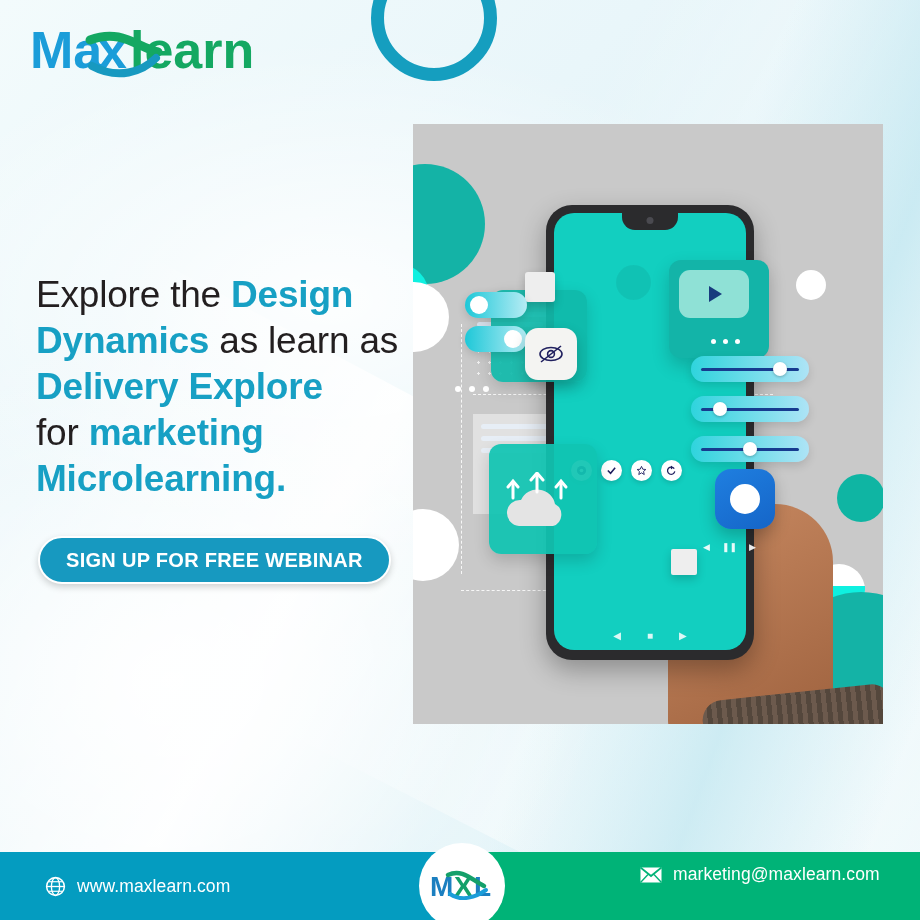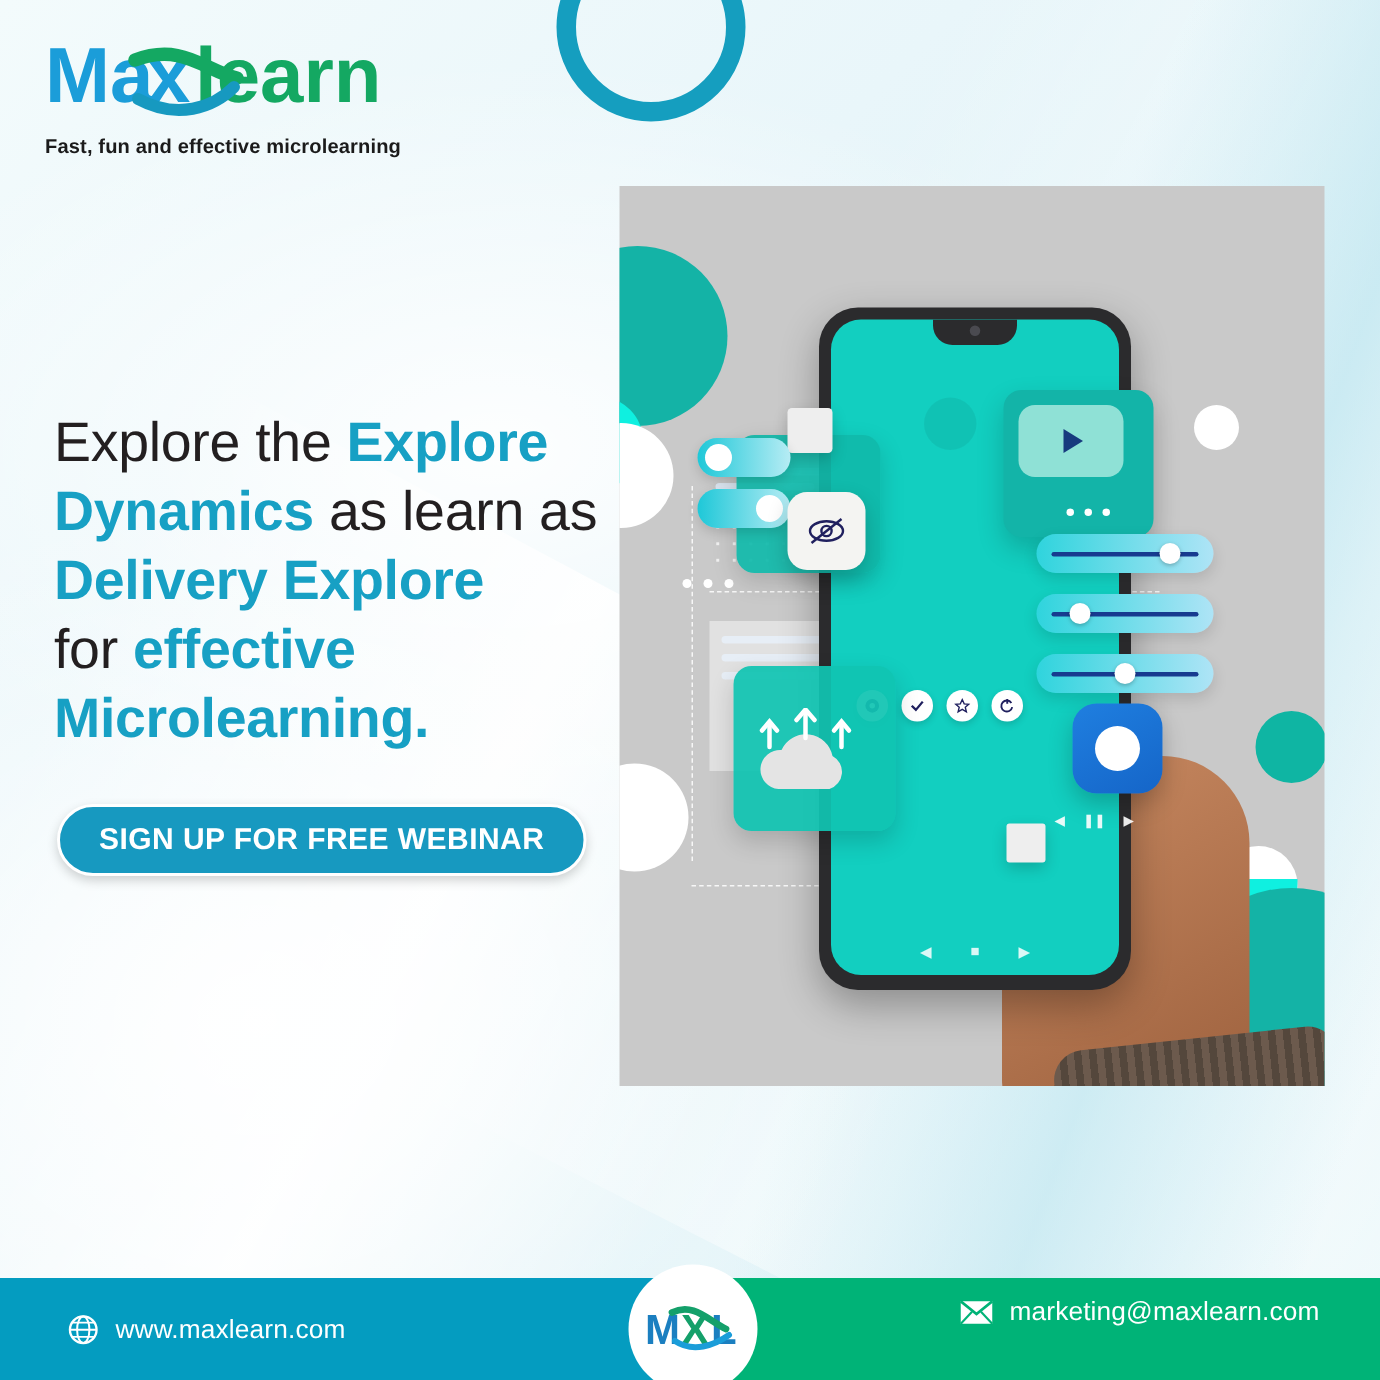--- a/index.html
+++ b/index.html
@@ -153,28 +153,27 @@
   <div class="logo">
     <div class="logo-mark">
       <svg width="270" height="62" viewBox="0 0 270 62">
         <text x="0" y="46" font-family="Liberation Sans, sans-serif" font-size="52" font-weight="bold" fill="#1b9dd9">Ma</text>
         <text x="68" y="46" font-family="Liberation Sans, sans-serif" font-size="52" font-weight="bold" fill="#1b9dd9">x</text>
         <text x="100" y="46" font-family="Liberation Sans, sans-serif" font-size="52" font-weight="bold" fill="#14a862">learn</text>
         <path d="M60 18 C92 6, 108 26, 128 30" stroke="#14a862" stroke-width="9" fill="none" stroke-linecap="round"></path>
         <path d="M62 44 C88 58, 112 50, 126 36" stroke="#1799c0" stroke-width="8" fill="none" stroke-linecap="round"></path>
       </svg>
     </div>
-    <div class="tagline">Fast, fun and effective microlearning</div>
   </div>
 
   <div class="headline">
-    <span class="hl-dark">Explore the </span><span class="hl-accent">Explore</span><br>
+    <span class="hl-dark">Explore the </span><span class="hl-accent">Design</span><br>
     <span class="hl-accent">Dynamics</span><span class="hl-dark"> as learn as</span><br>
     <span class="hl-accent">Delivery Explore</span><br>
-    <span class="hl-dark">for </span><span class="hl-accent">effective</span><br>
+    <span class="hl-dark">for </span><span class="hl-accent">marketing</span><br>
     <span class="hl-accent">Microlearning.</span>
   </div>
 
   <div class="cta">
     <span>SIGN UP FOR FREE WEBINAR</span>
   </div>
 
   <div class="panel">
 
     <div class="pc teal" style="left:-48px;top:40px;width:120px;height:120px;"></div>

